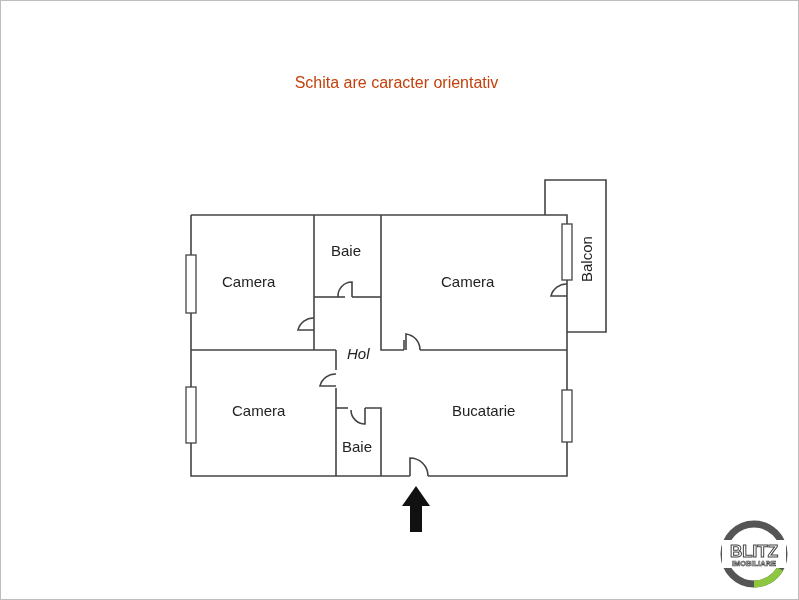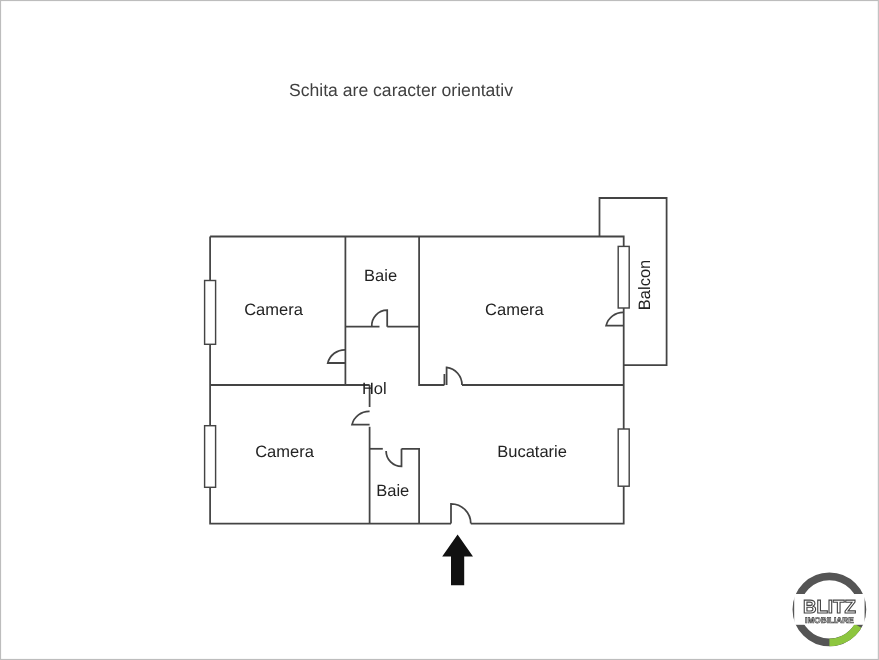--- a/index.html
+++ b/index.html
@@ -1,18 +1,18 @@
 <!DOCTYPE html>
 <html><head>
 <meta charset="utf-8">
 <style>
   html,body{margin:0;padding:0;background:#fff;}
   body{width:799px;height:600px;position:relative;overflow:hidden;font-family:"Liberation Sans",sans-serif;}
   .frame{position:absolute;left:0;top:0;width:797px;height:598px;border:1px solid #bdbdbd;}
-  .title{position:absolute;left:0;top:74px;width:729px;text-align:center;font-size:16px;color:#404040;}
+  .title{position:absolute;left:0;top:74px;width:729px;text-align:center;font-size:16px;color:#c2410c;padding-left:32px;}
   svg.plan{position:absolute;left:0;top:0;}
   .lbl{position:absolute;font-size:15px;color:#222;white-space:nowrap;}
   .logo{position:absolute;left:718px;top:518px;width:72px;height:72px;}
 </style>
 </head>
 <body>
 
 <div class="frame"></div>
 <div class="title">Schita are caracter orientativ</div>
 
@@ -60,21 +60,21 @@
     <rect x="562" y="224" width="10" height="56"></rect>
   </g>
 
   <path d="M416 486 L430 506 H422 V532 H410 V506 H402 Z" fill="#111"></path>
 </svg>
 
 <div class="lbl" style="left:222px;top:273px;">Camera</div>
 <div class="lbl" style="left:331px;top:242px;">Baie</div>
 <div class="lbl" style="left:441px;top:273px;">Camera</div>
 <div class="lbl" style="left:566px;top:252px;transform:rotate(-90deg);transform-origin:left top;top:282px;left:578px;">Balcon</div>
-<div class="lbl" style="left:329px;top:345px;">Hol</div>
+<div class="lbl" style="left:347px;top:345px;font-style:italic;">Hol</div>
 <div class="lbl" style="left:232px;top:402px;">Camera</div>
 <div class="lbl" style="left:342px;top:438px;">Baie</div>
 <div class="lbl" style="left:440px;top:402px;margin-left:12px;">Bucatarie</div>
 
 <svg class="logo" viewBox="0 0 72 72">
   <circle cx="36" cy="36" r="30" fill="none" stroke="#555" stroke-width="7"></circle>
   <path d="M36 66 A30 30 0 0 0 62 51" fill="none" stroke="#8dc63f" stroke-width="7"></path>
   <rect x="4" y="22" width="64" height="28" fill="#fff"></rect>
   <text x="36" y="39" text-anchor="middle" font-family="Liberation Sans, sans-serif" font-weight="bold" font-size="17" fill="#fff" stroke="#444" stroke-width="1">BLITZ</text>
   <text x="36" y="48" text-anchor="middle" font-family="Liberation Sans, sans-serif" font-weight="bold" font-size="7.5" fill="#fff" stroke="#444" stroke-width="0.6">IMOBILIARE</text>

